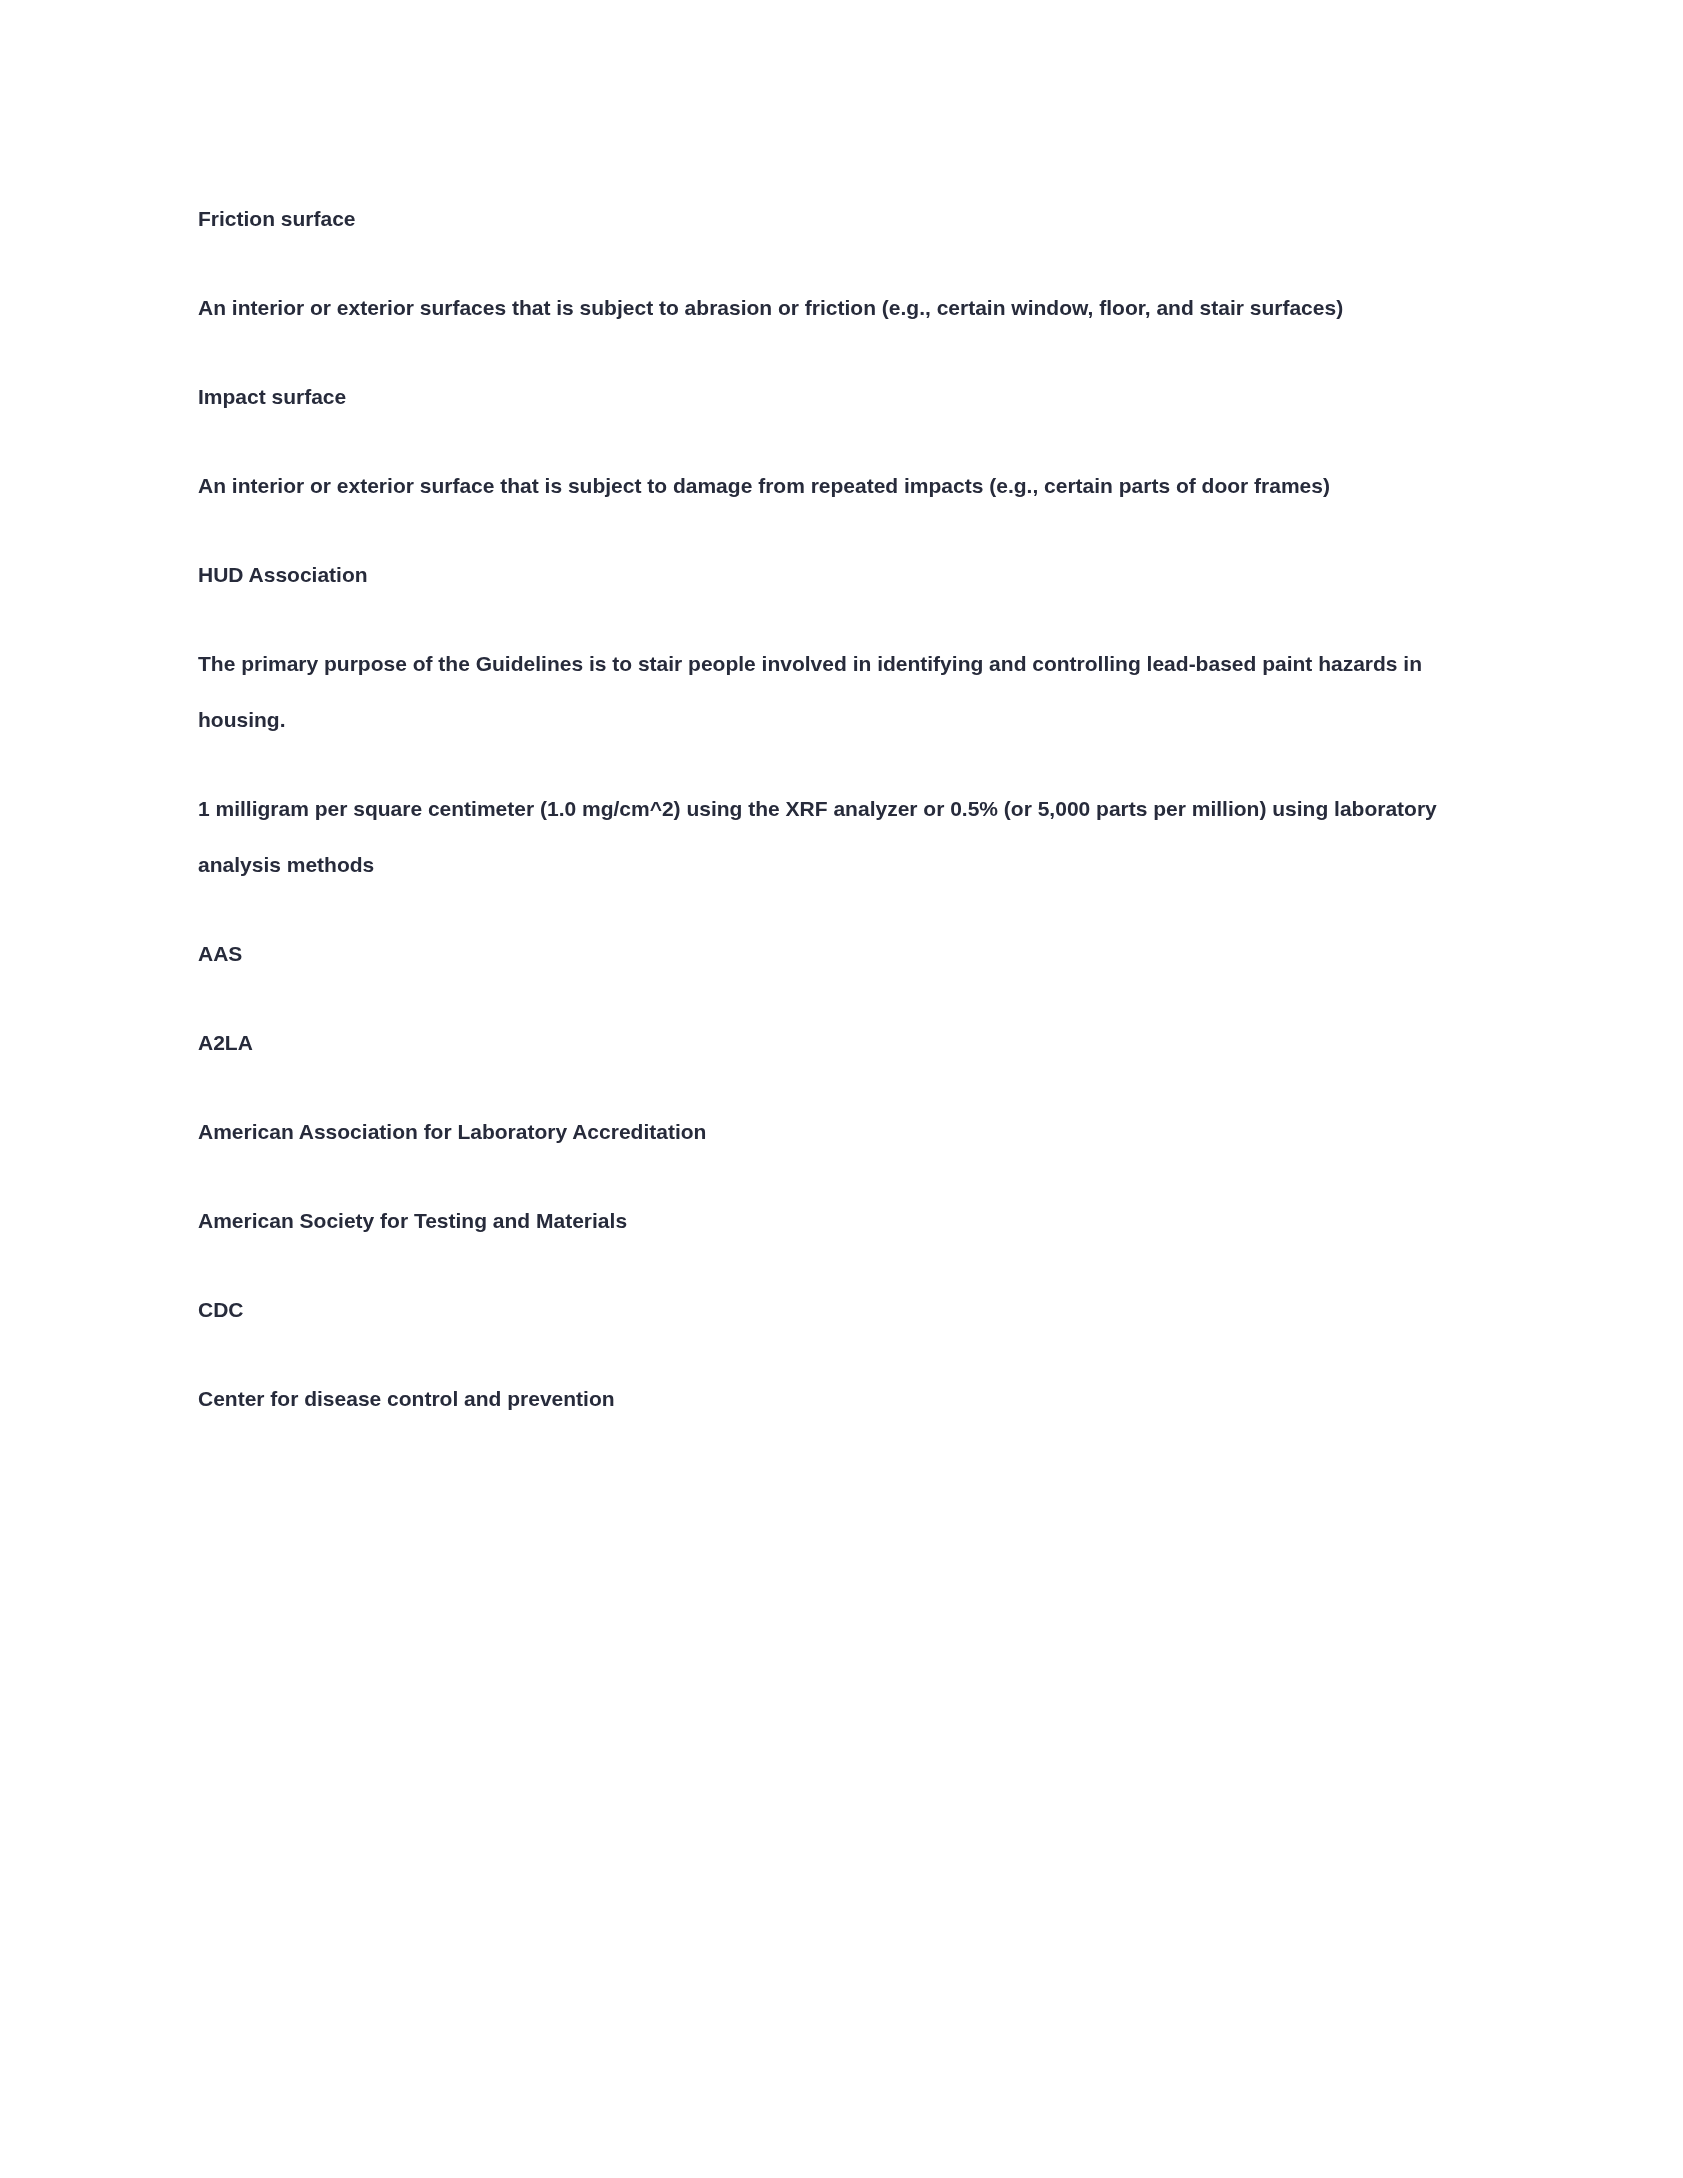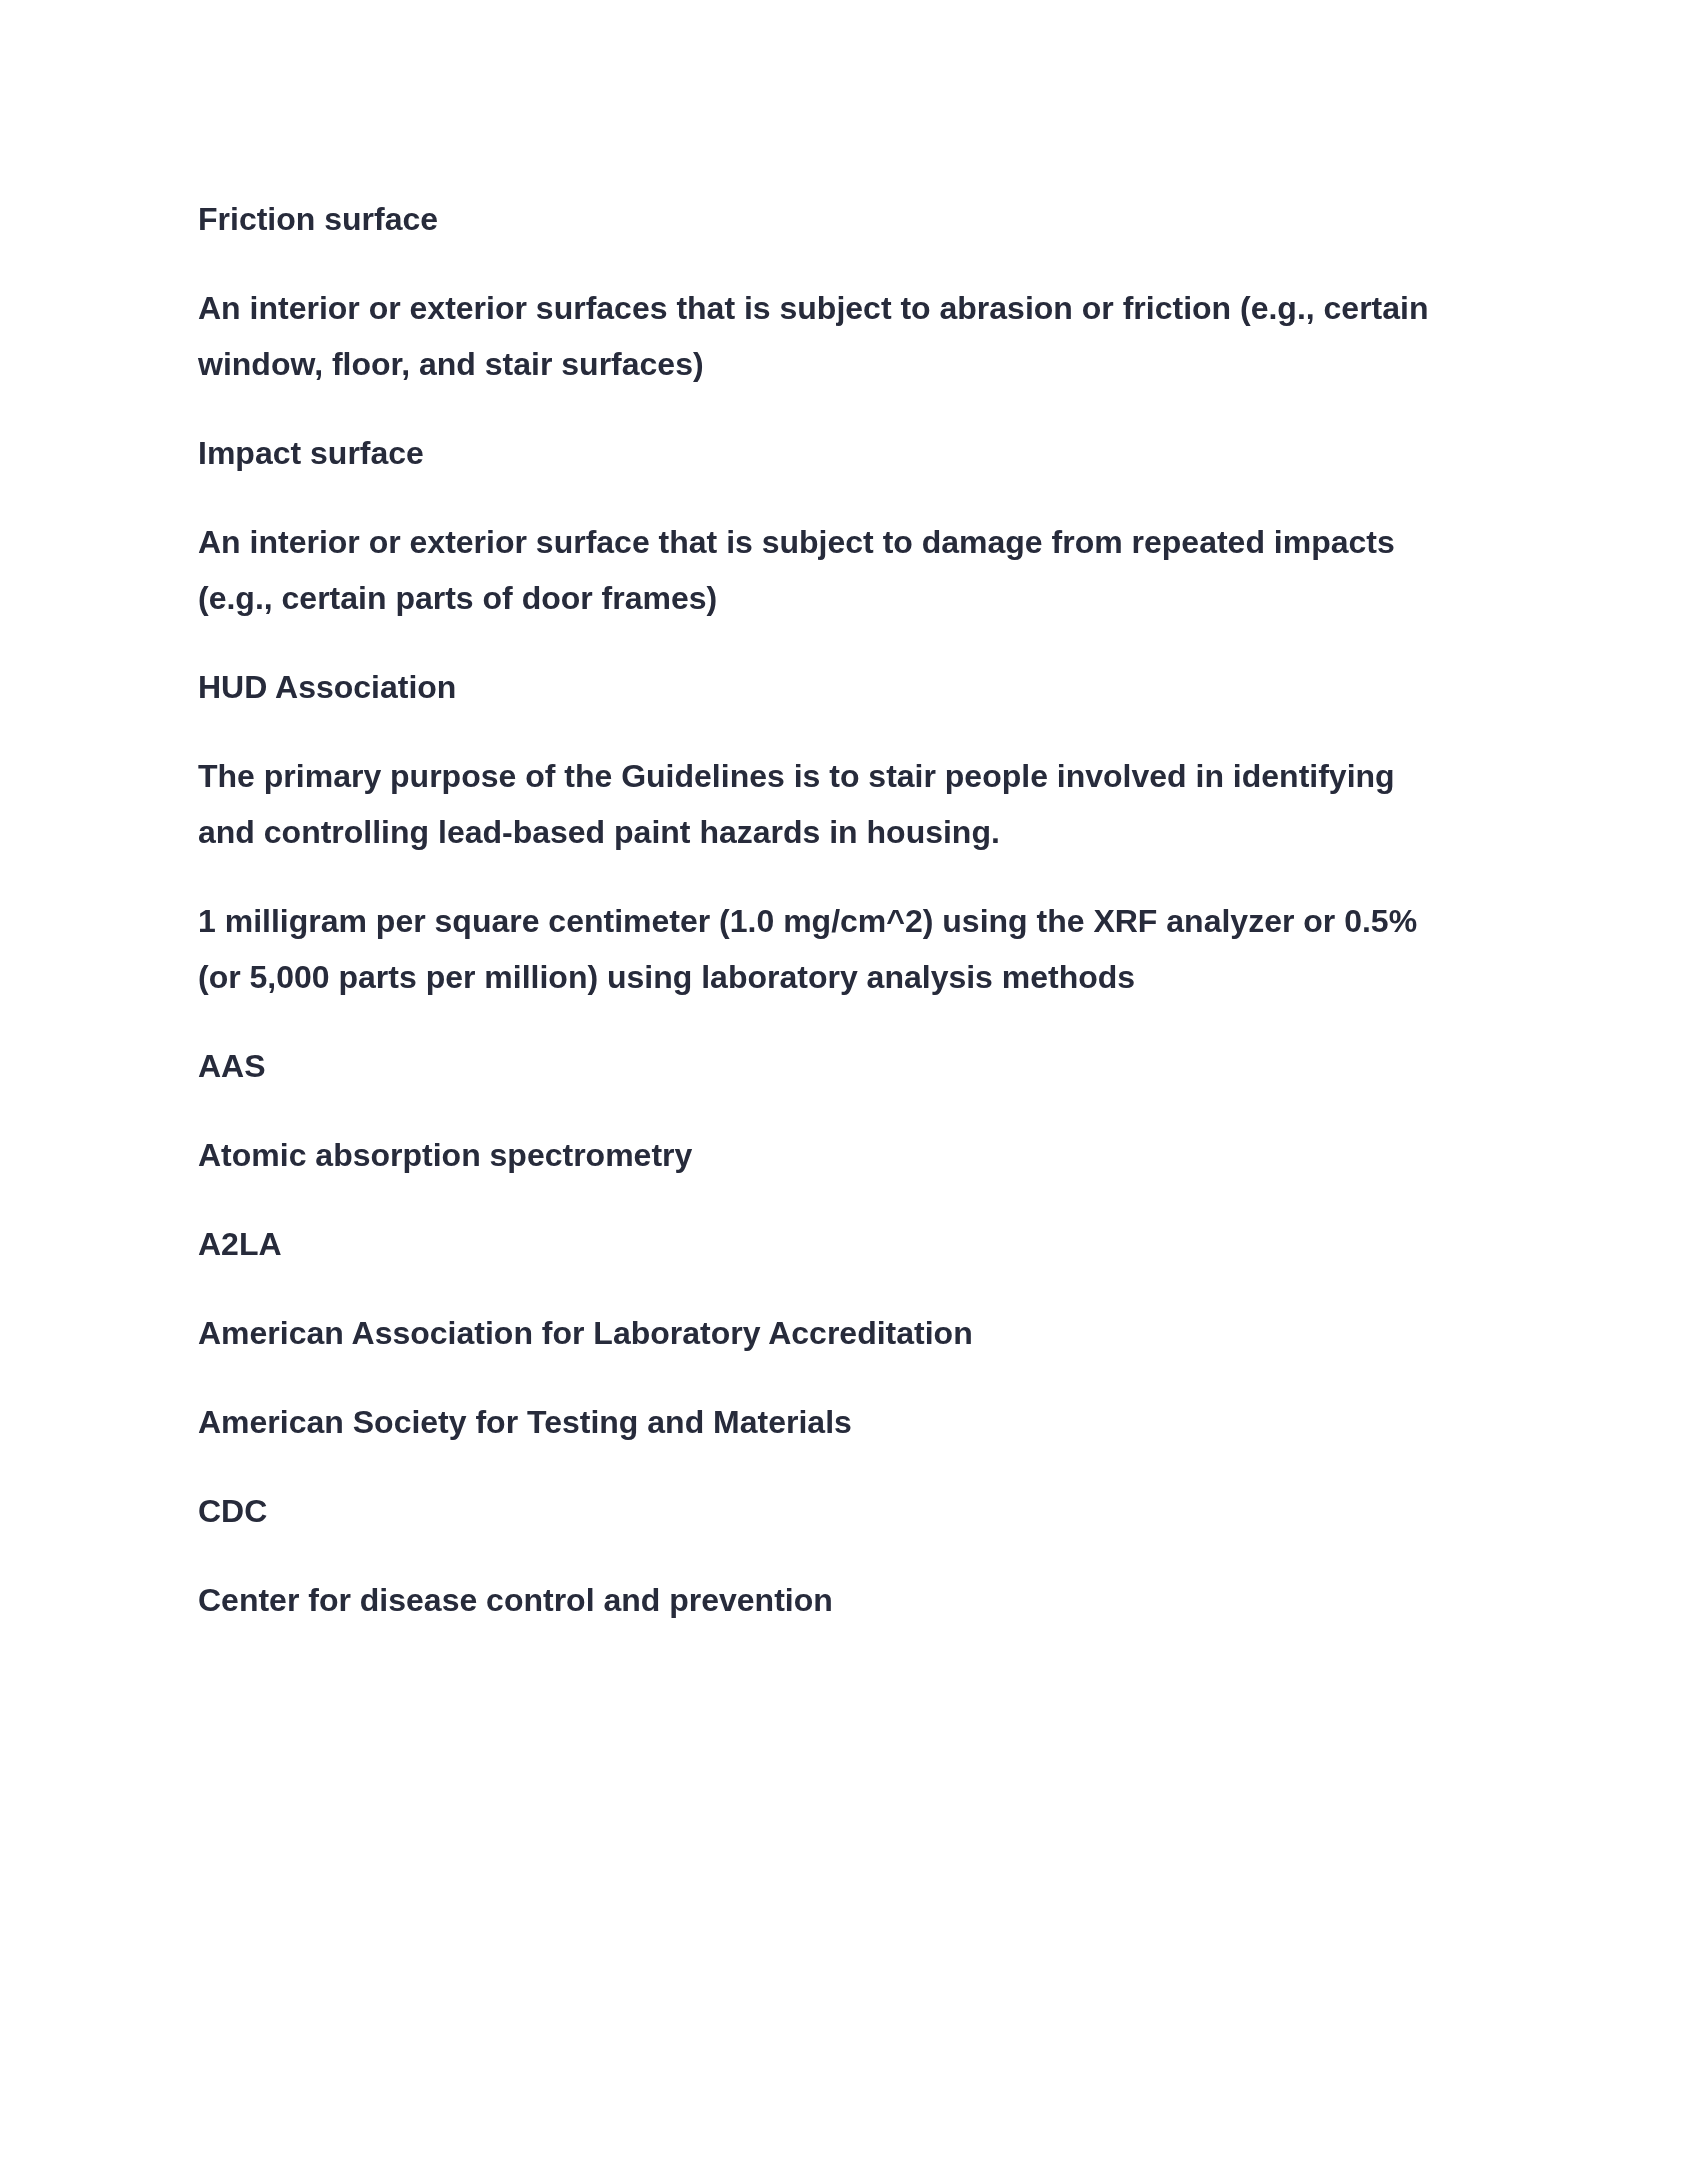--- a/index.html
+++ b/index.html
@@ -3,21 +3,21 @@
   <meta charset="utf-8">
   <style>
     html, body { margin: 0; padding: 0; background: #ffffff; }
     body { width: 1683px; height: 2178px; position: relative; overflow: hidden; }
     .page {
       position: absolute;
       left: 198px;
       top: 191px;
       width: 1257px;
       font-family: "Liberation Sans", sans-serif;
-      font-size: 32px;
+      font-size: 21px;
       line-height: 56px;
       color: #272b3b;
     }
     .term {
       font-weight: bold;
       margin: 0 0 33px 0;
     }
     .def {
       font-weight: bold;
       margin: 0 0 33px 0;
@@ -32,21 +32,20 @@
 
   <div class="term">Impact surface</div>
   <div class="def">An interior or exterior surface that is subject to damage from repeated impacts (e.g., certain parts of door frames)</div>
 
   <div class="term">HUD Association</div>
   <div class="def">The primary purpose of the Guidelines is to stair people involved in identifying and controlling lead-based paint hazards in housing.</div>
 
   <div class="def">1 milligram per square centimeter (1.0 mg/cm^2) using the XRF analyzer or 0.5% (or 5,000 parts per million) using laboratory analysis methods</div>
 
   <div class="term">AAS</div>
-  <div class="def">Atomic absorption spectrometry</div>
 
   <div class="term">A2LA</div>
   <div class="def">American Association for Laboratory Accreditation</div>
 
   <div class="def">American Society for Testing and Materials</div>
 
   <div class="term">CDC</div>
   <div class="def">Center for disease control and prevention</div>
 
 </div>

